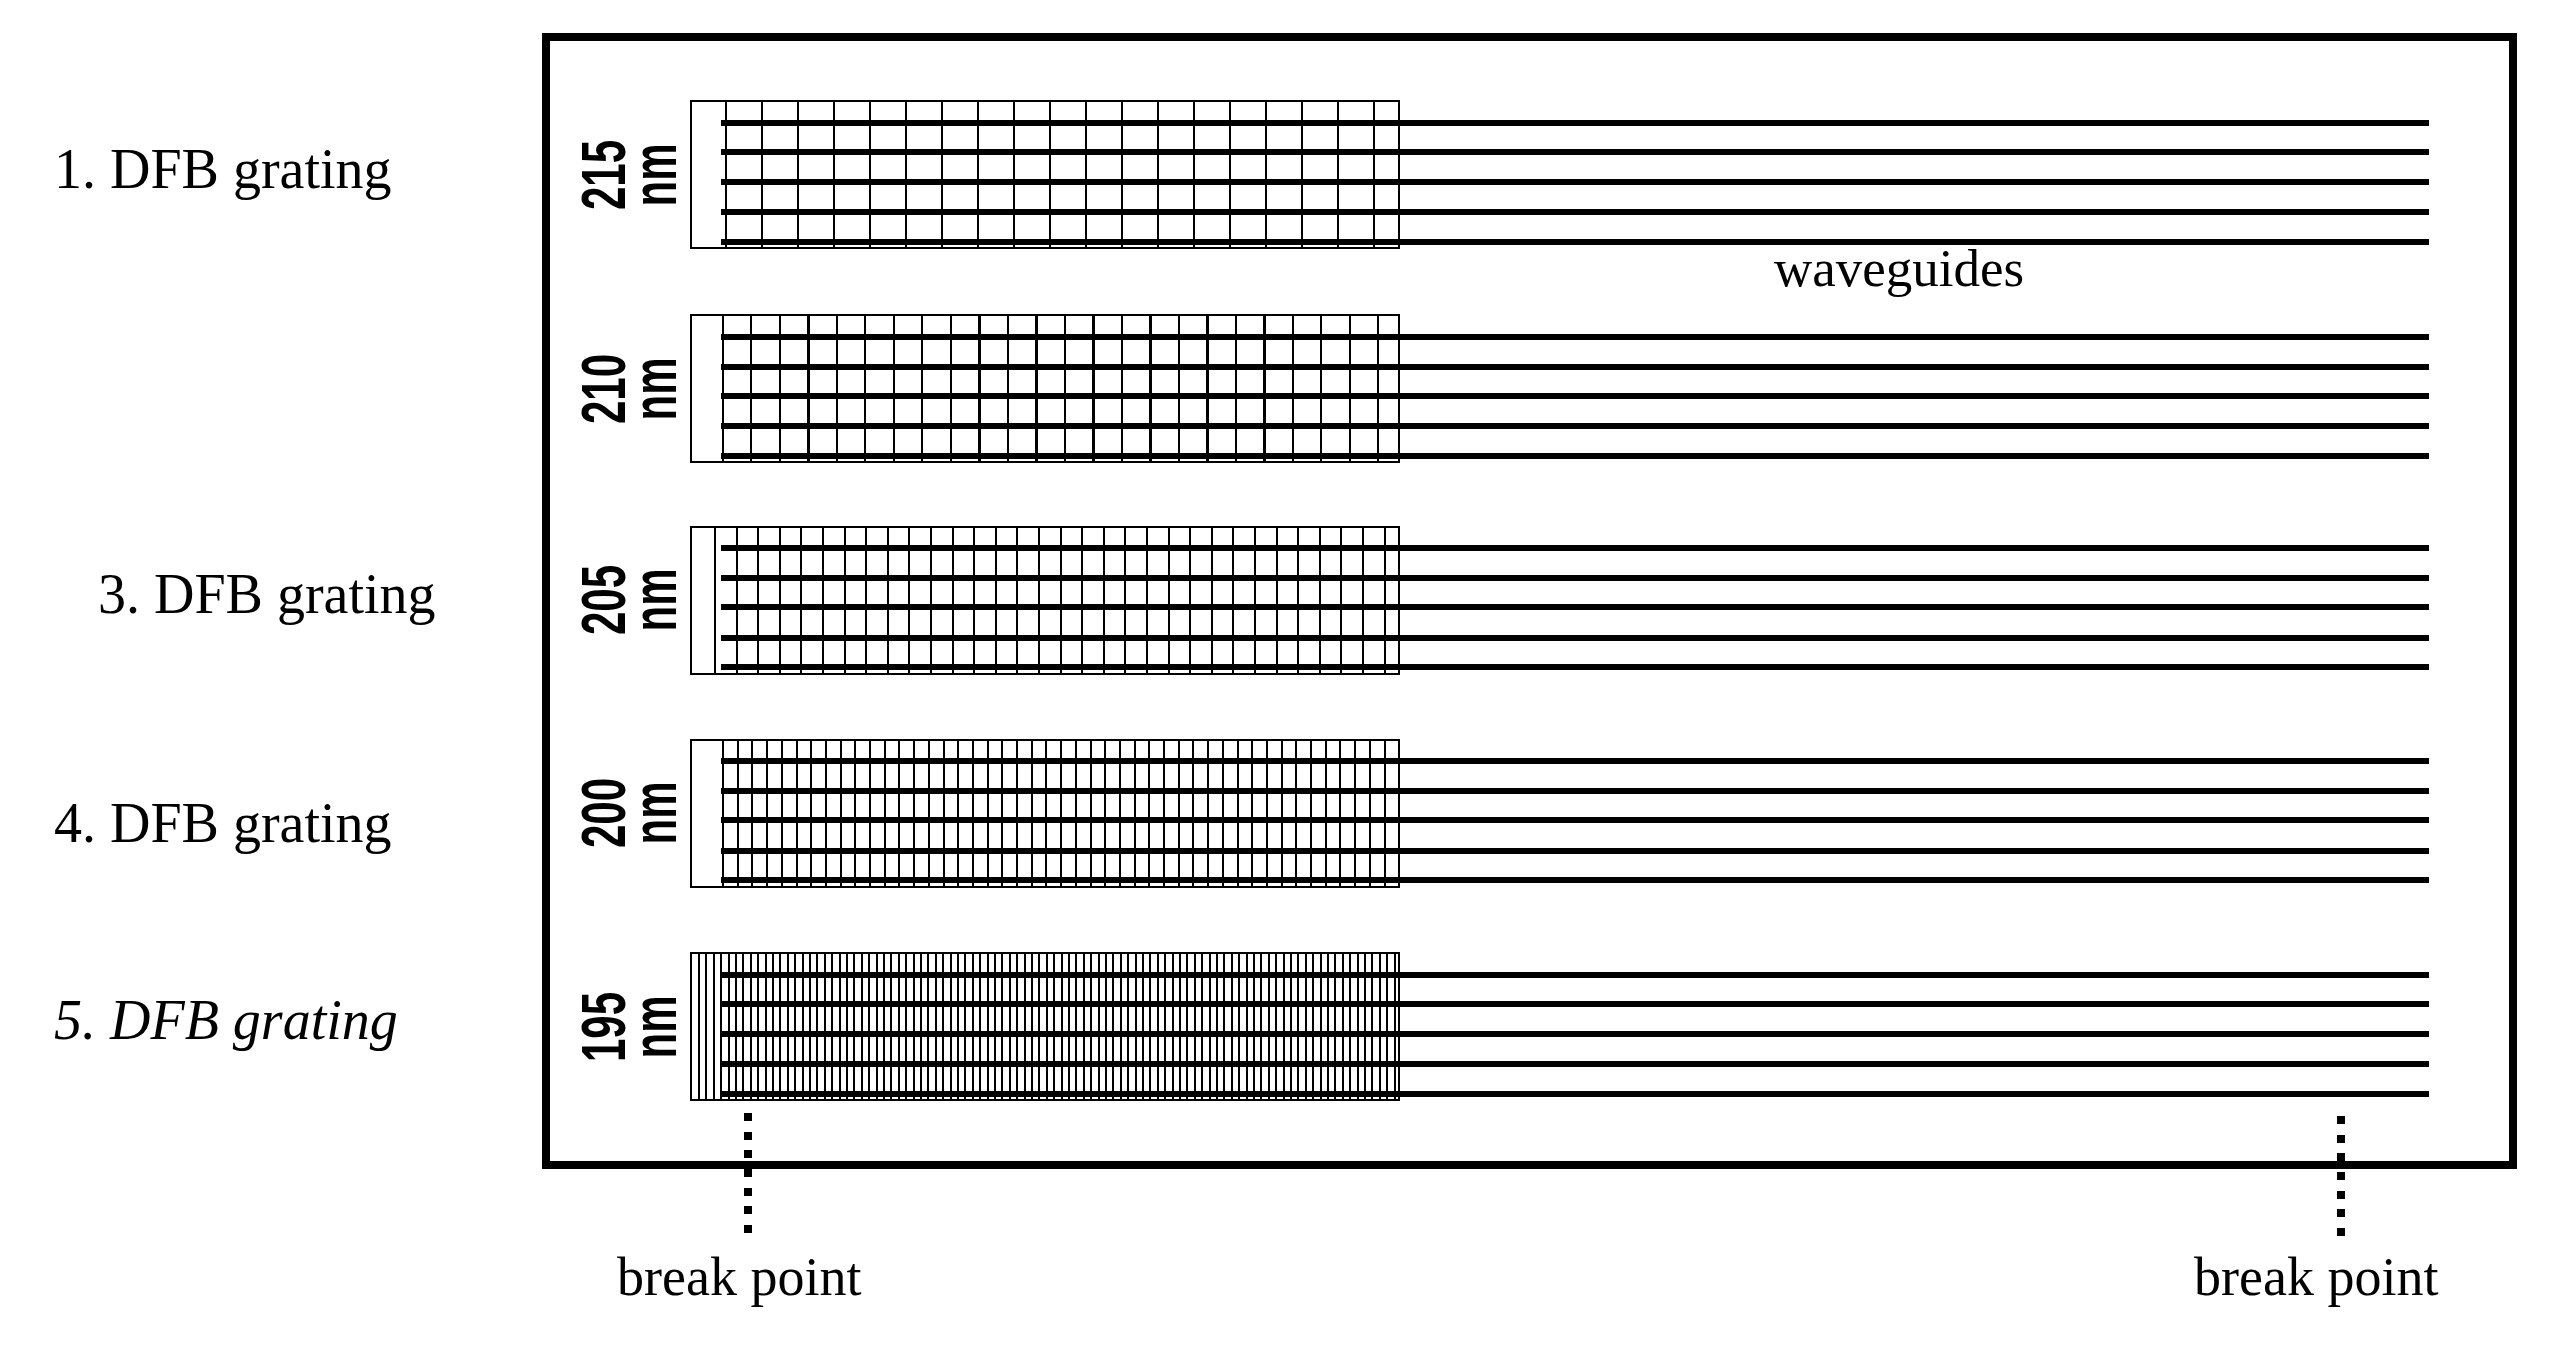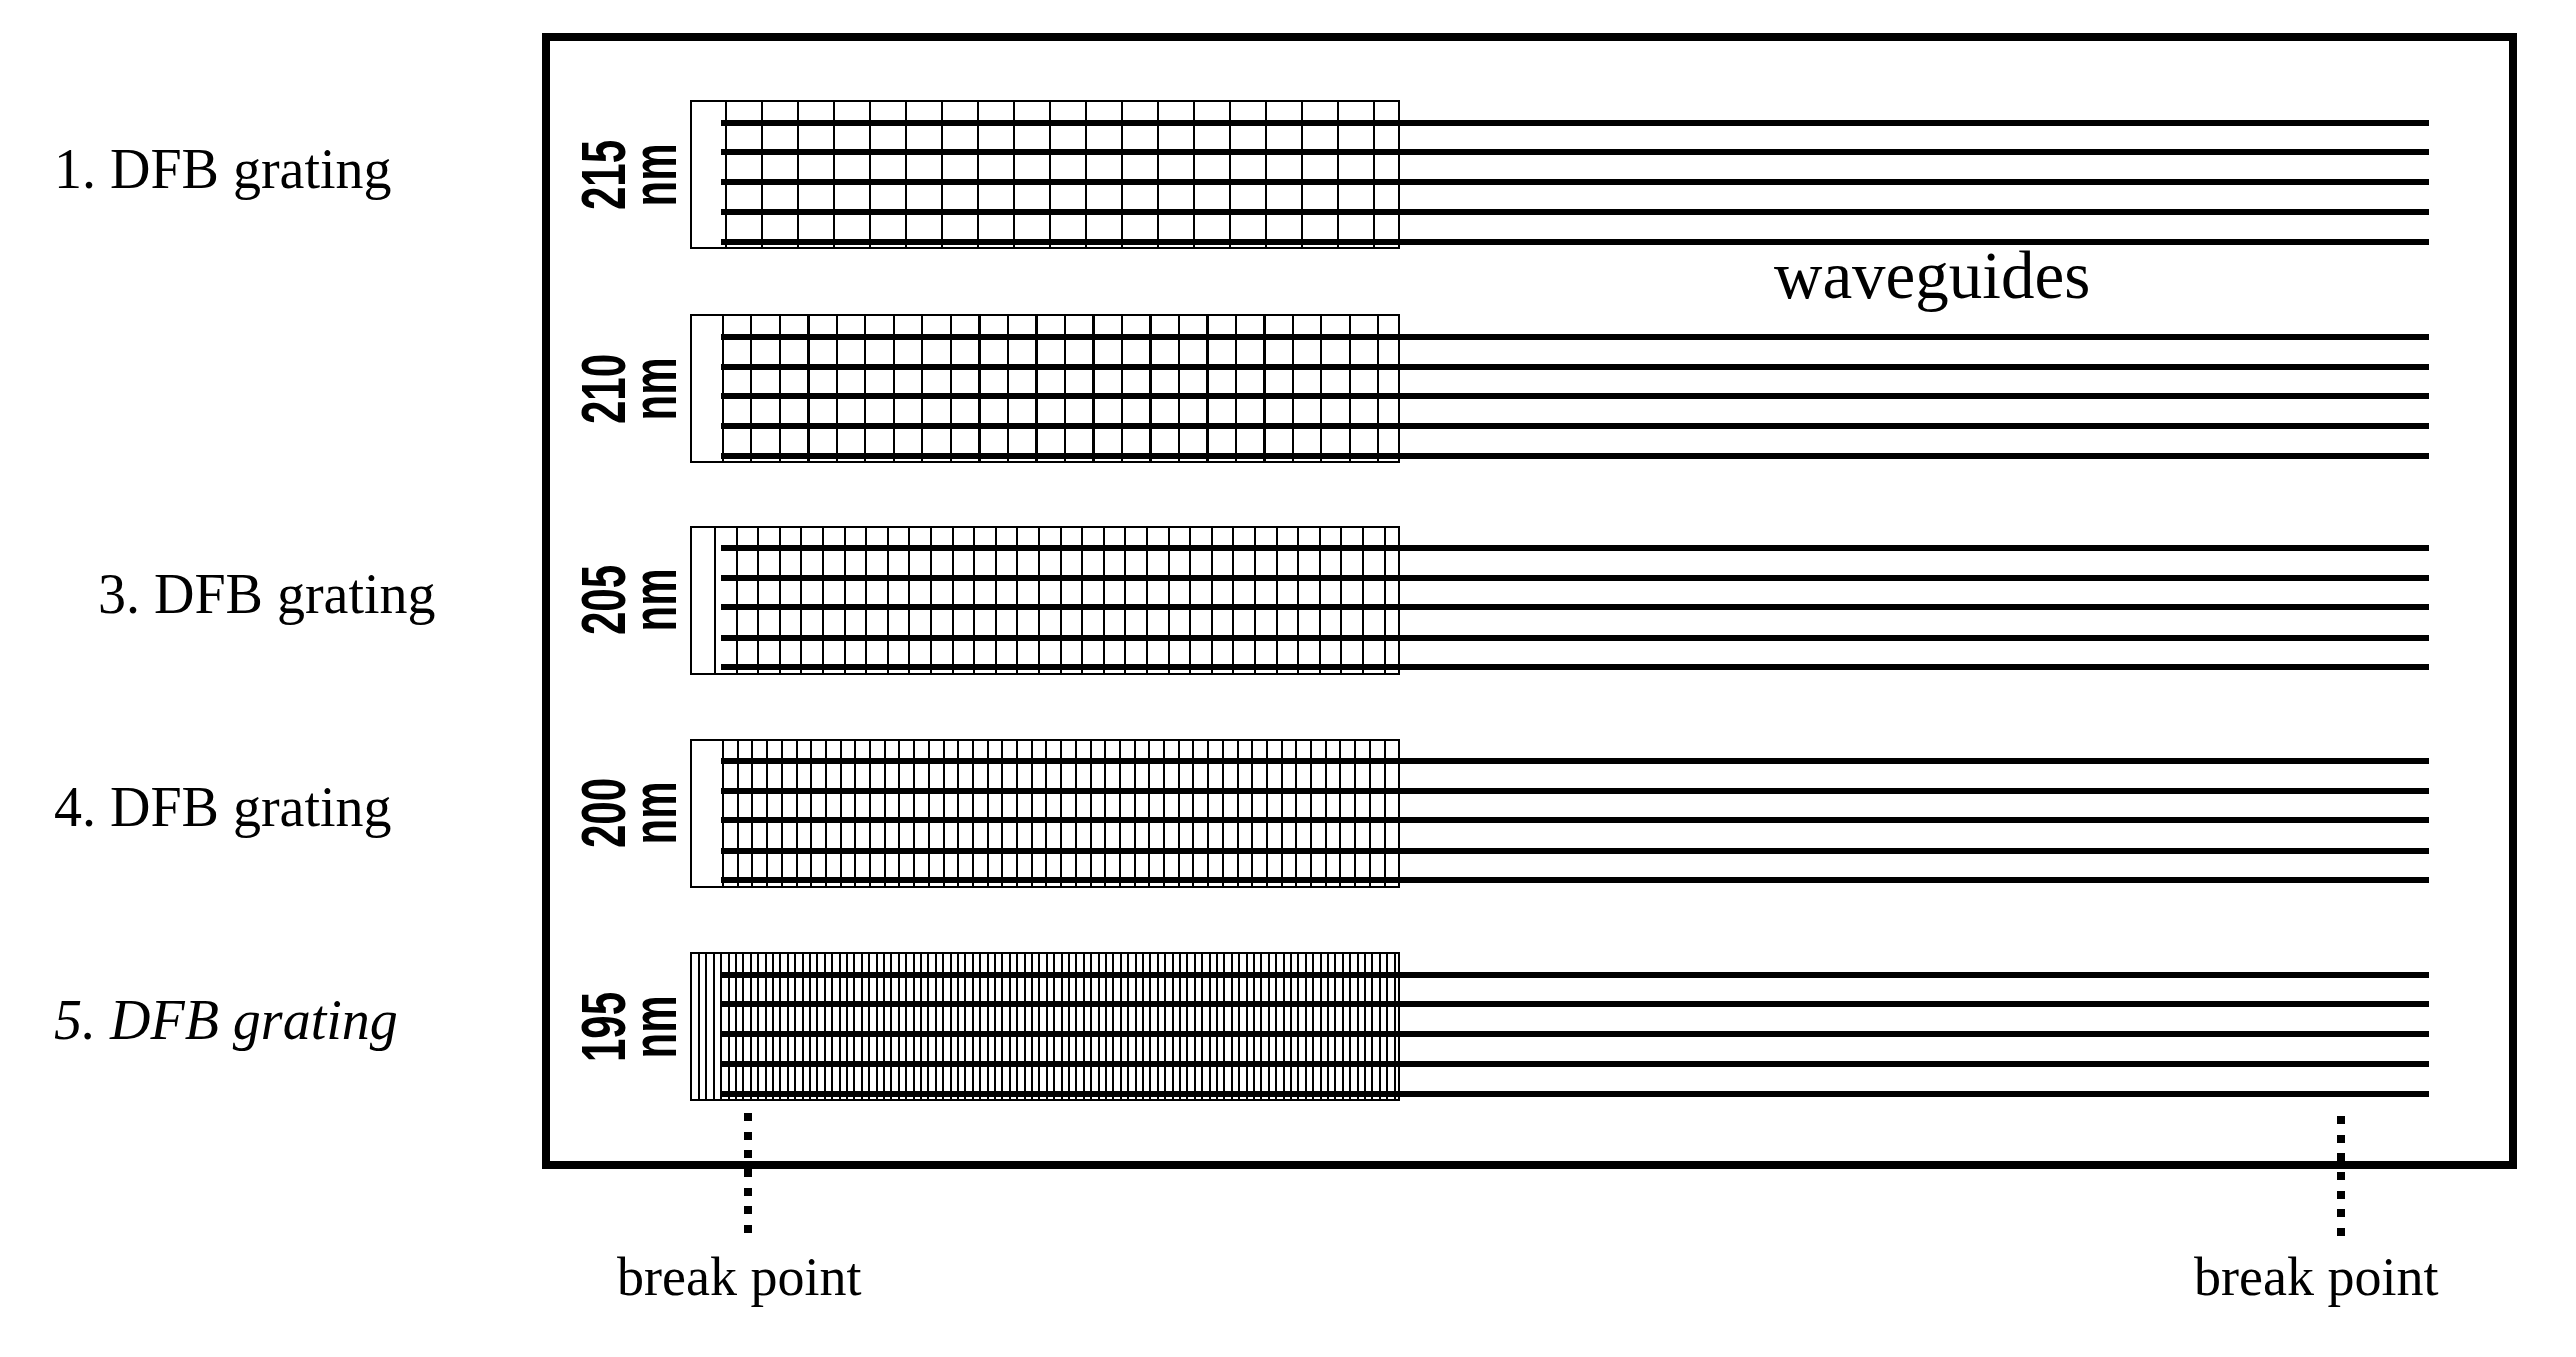--- a/index.html
+++ b/index.html
@@ -58,21 +58,21 @@
     font-size: 42px;
     line-height: 0.8;
     text-align: center;
     white-space: nowrap;
     transform: translate(-50%, -50%) rotate(-90deg) scaleY(1.5);
     z-index: 4;
   }
   #waveguides-label {
     position: absolute;
     left: 1774px; top: 242px;
-    font-size: 67px;
+    font-size: 53px;
     line-height: 1;
     white-space: nowrap;
     z-index: 5;
   }
   .dotted-line {
     position: absolute;
     width: 7.9px;
     background: repeating-linear-gradient(180deg, var(--ink) 0 7.9px, transparent 7.9px 18.7px);
     z-index: 6;
   }
@@ -138,21 +138,21 @@
     <div class="row-label" style="top: 555px; margin-left: 44px;">3. DFB grating</div>
     <div class="period-label" style="left: 629px; top: 600px;">
       <div>205</div>
       <div>nm</div>
     </div>
     <div class="waveguide-line" style="top: 545px;"></div>
     <div class="waveguide-line" style="top: 575px;"></div>
     <div class="waveguide-line" style="top: 604px;"></div>
     <div class="waveguide-line" style="top: 635px;"></div>
     <div class="waveguide-line" style="top: 664px;"></div>
-    <div class="row-label" style="top: 768px; text-align: center;">4. DFB grating</div>
+    <div class="row-label" style="top: 784px; text-align: center;">4. DFB grating</div>
     <div class="period-label" style="left: 629px; top: 813px;">
       <div>200</div>
       <div>nm</div>
     </div>
     <div class="waveguide-line" style="top: 758px;"></div>
     <div class="waveguide-line" style="top: 788px;"></div>
     <div class="waveguide-line" style="top: 817px;"></div>
     <div class="waveguide-line" style="top: 848px;"></div>
     <div class="waveguide-line" style="top: 877px;"></div>
     <div class="row-label" style="top: 981px; font-style: italic;">5. DFB grating</div>

